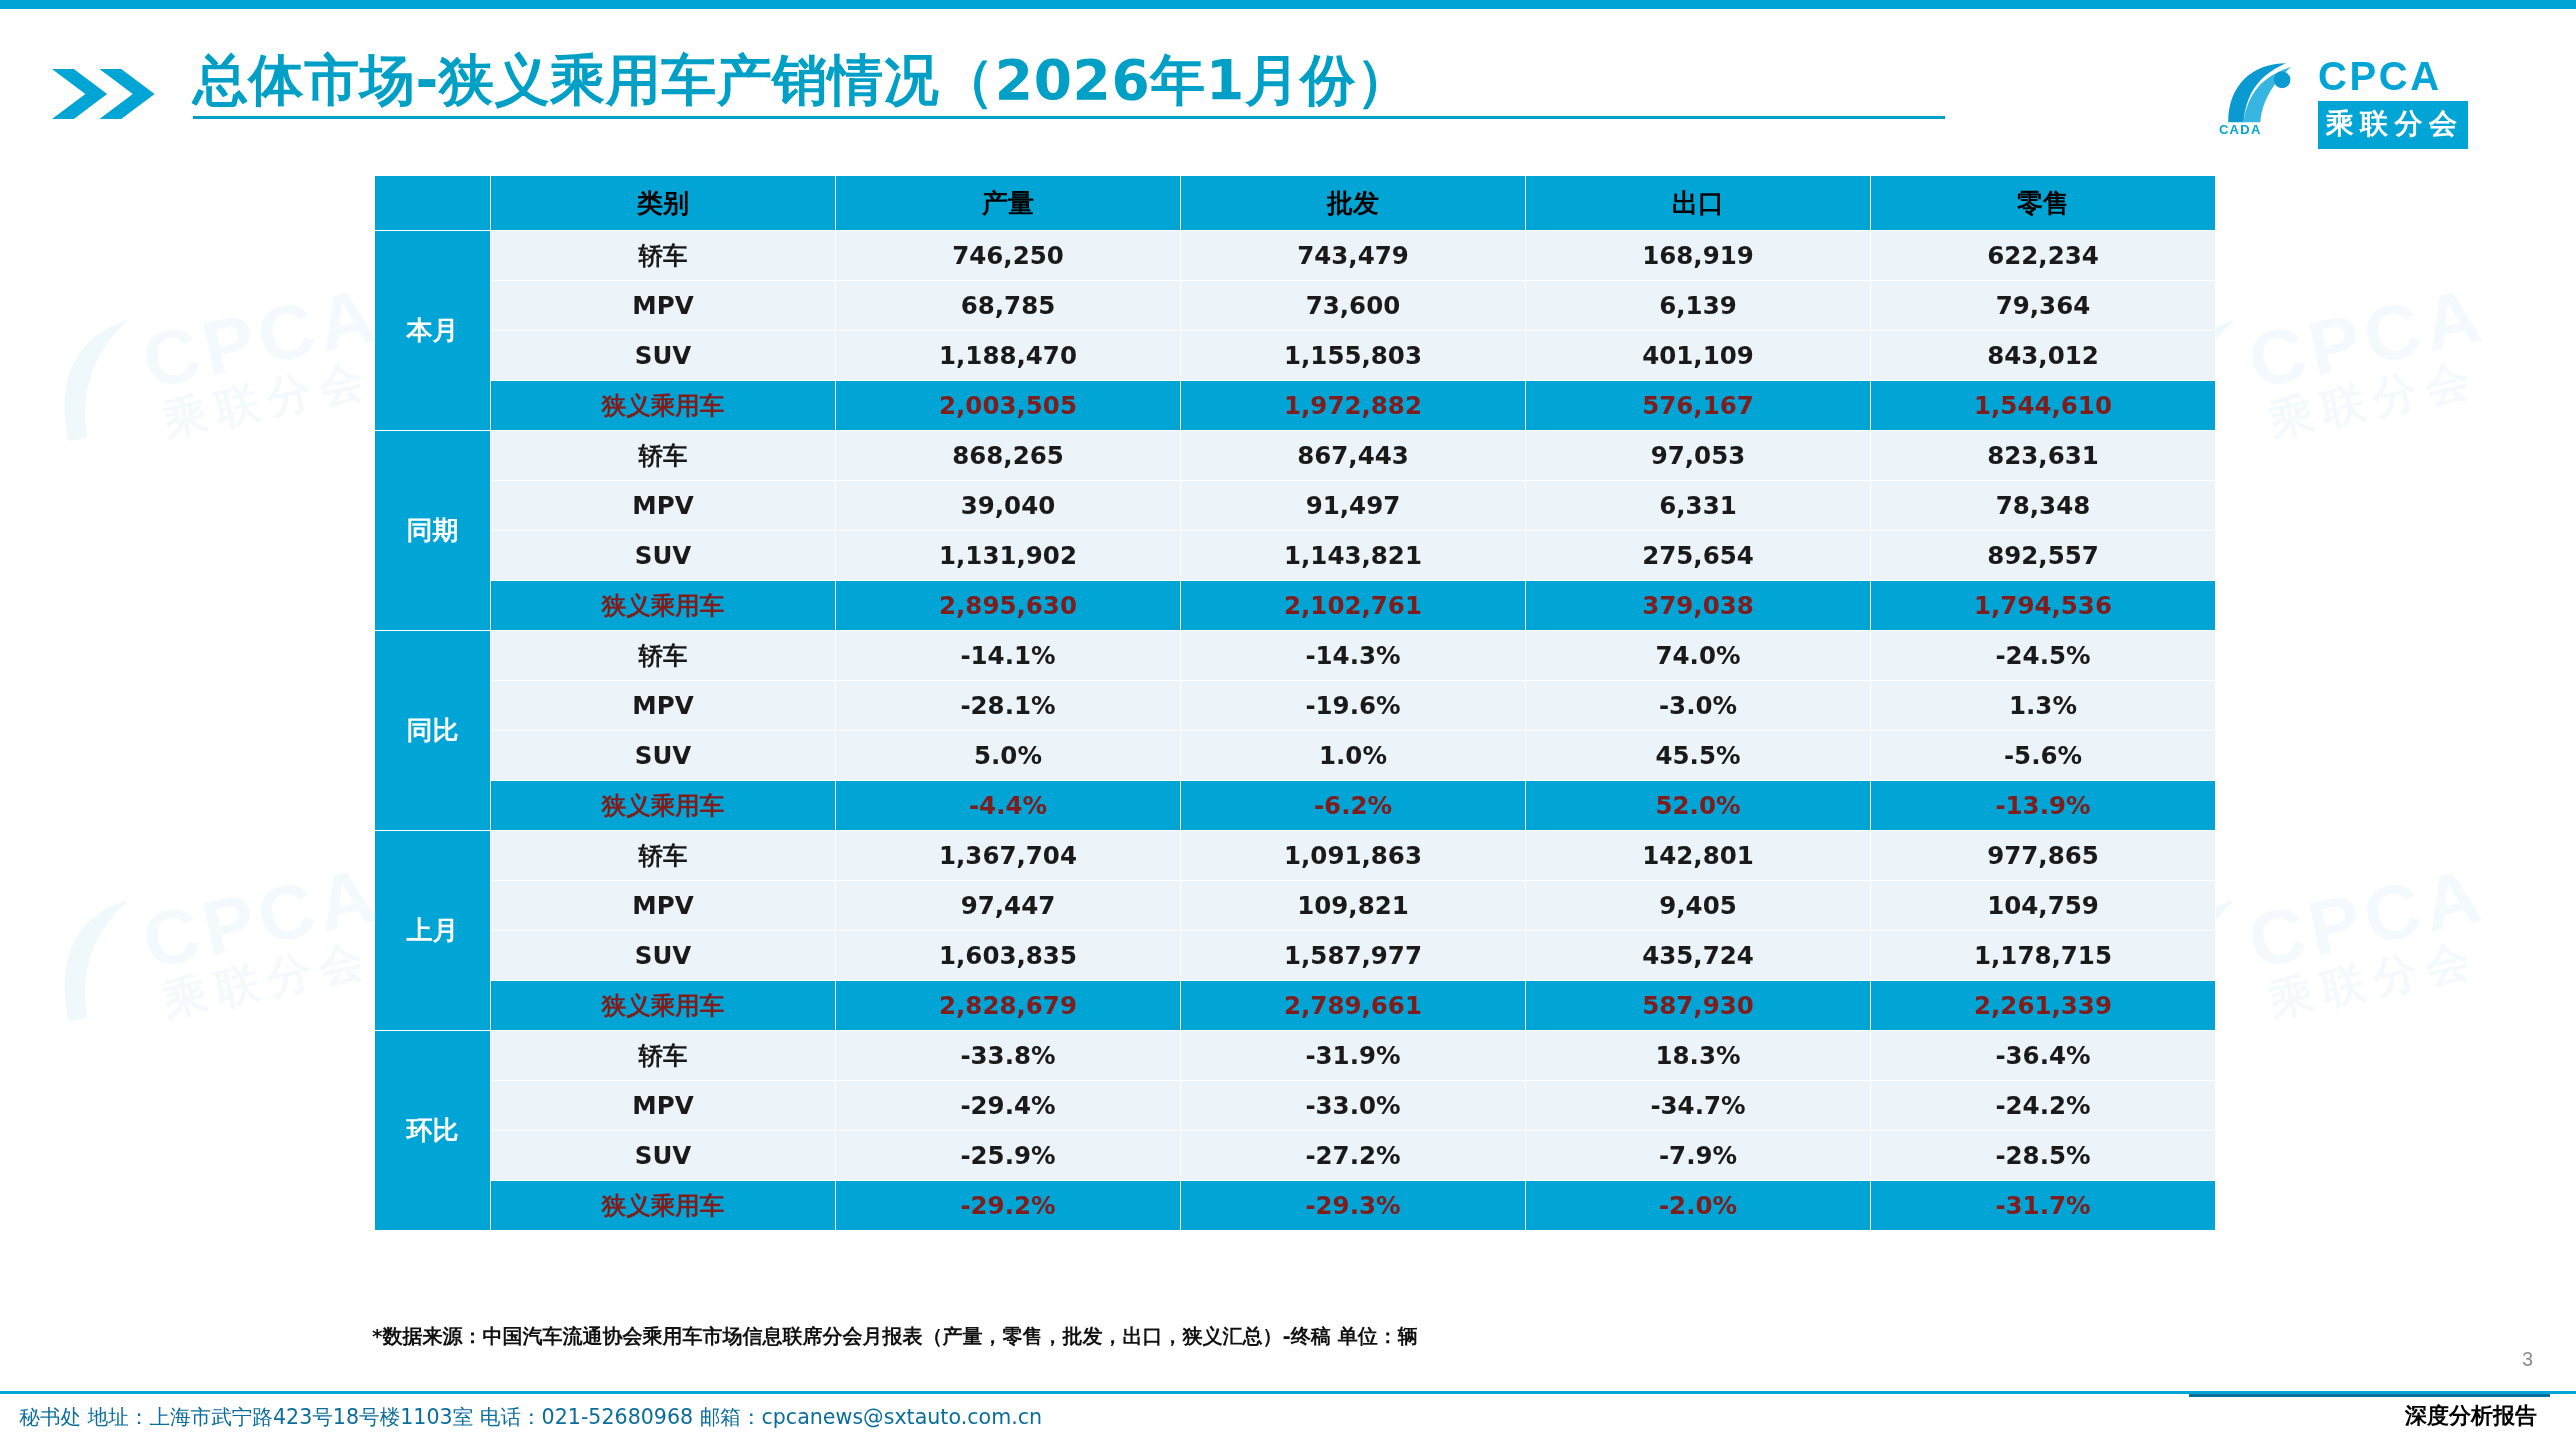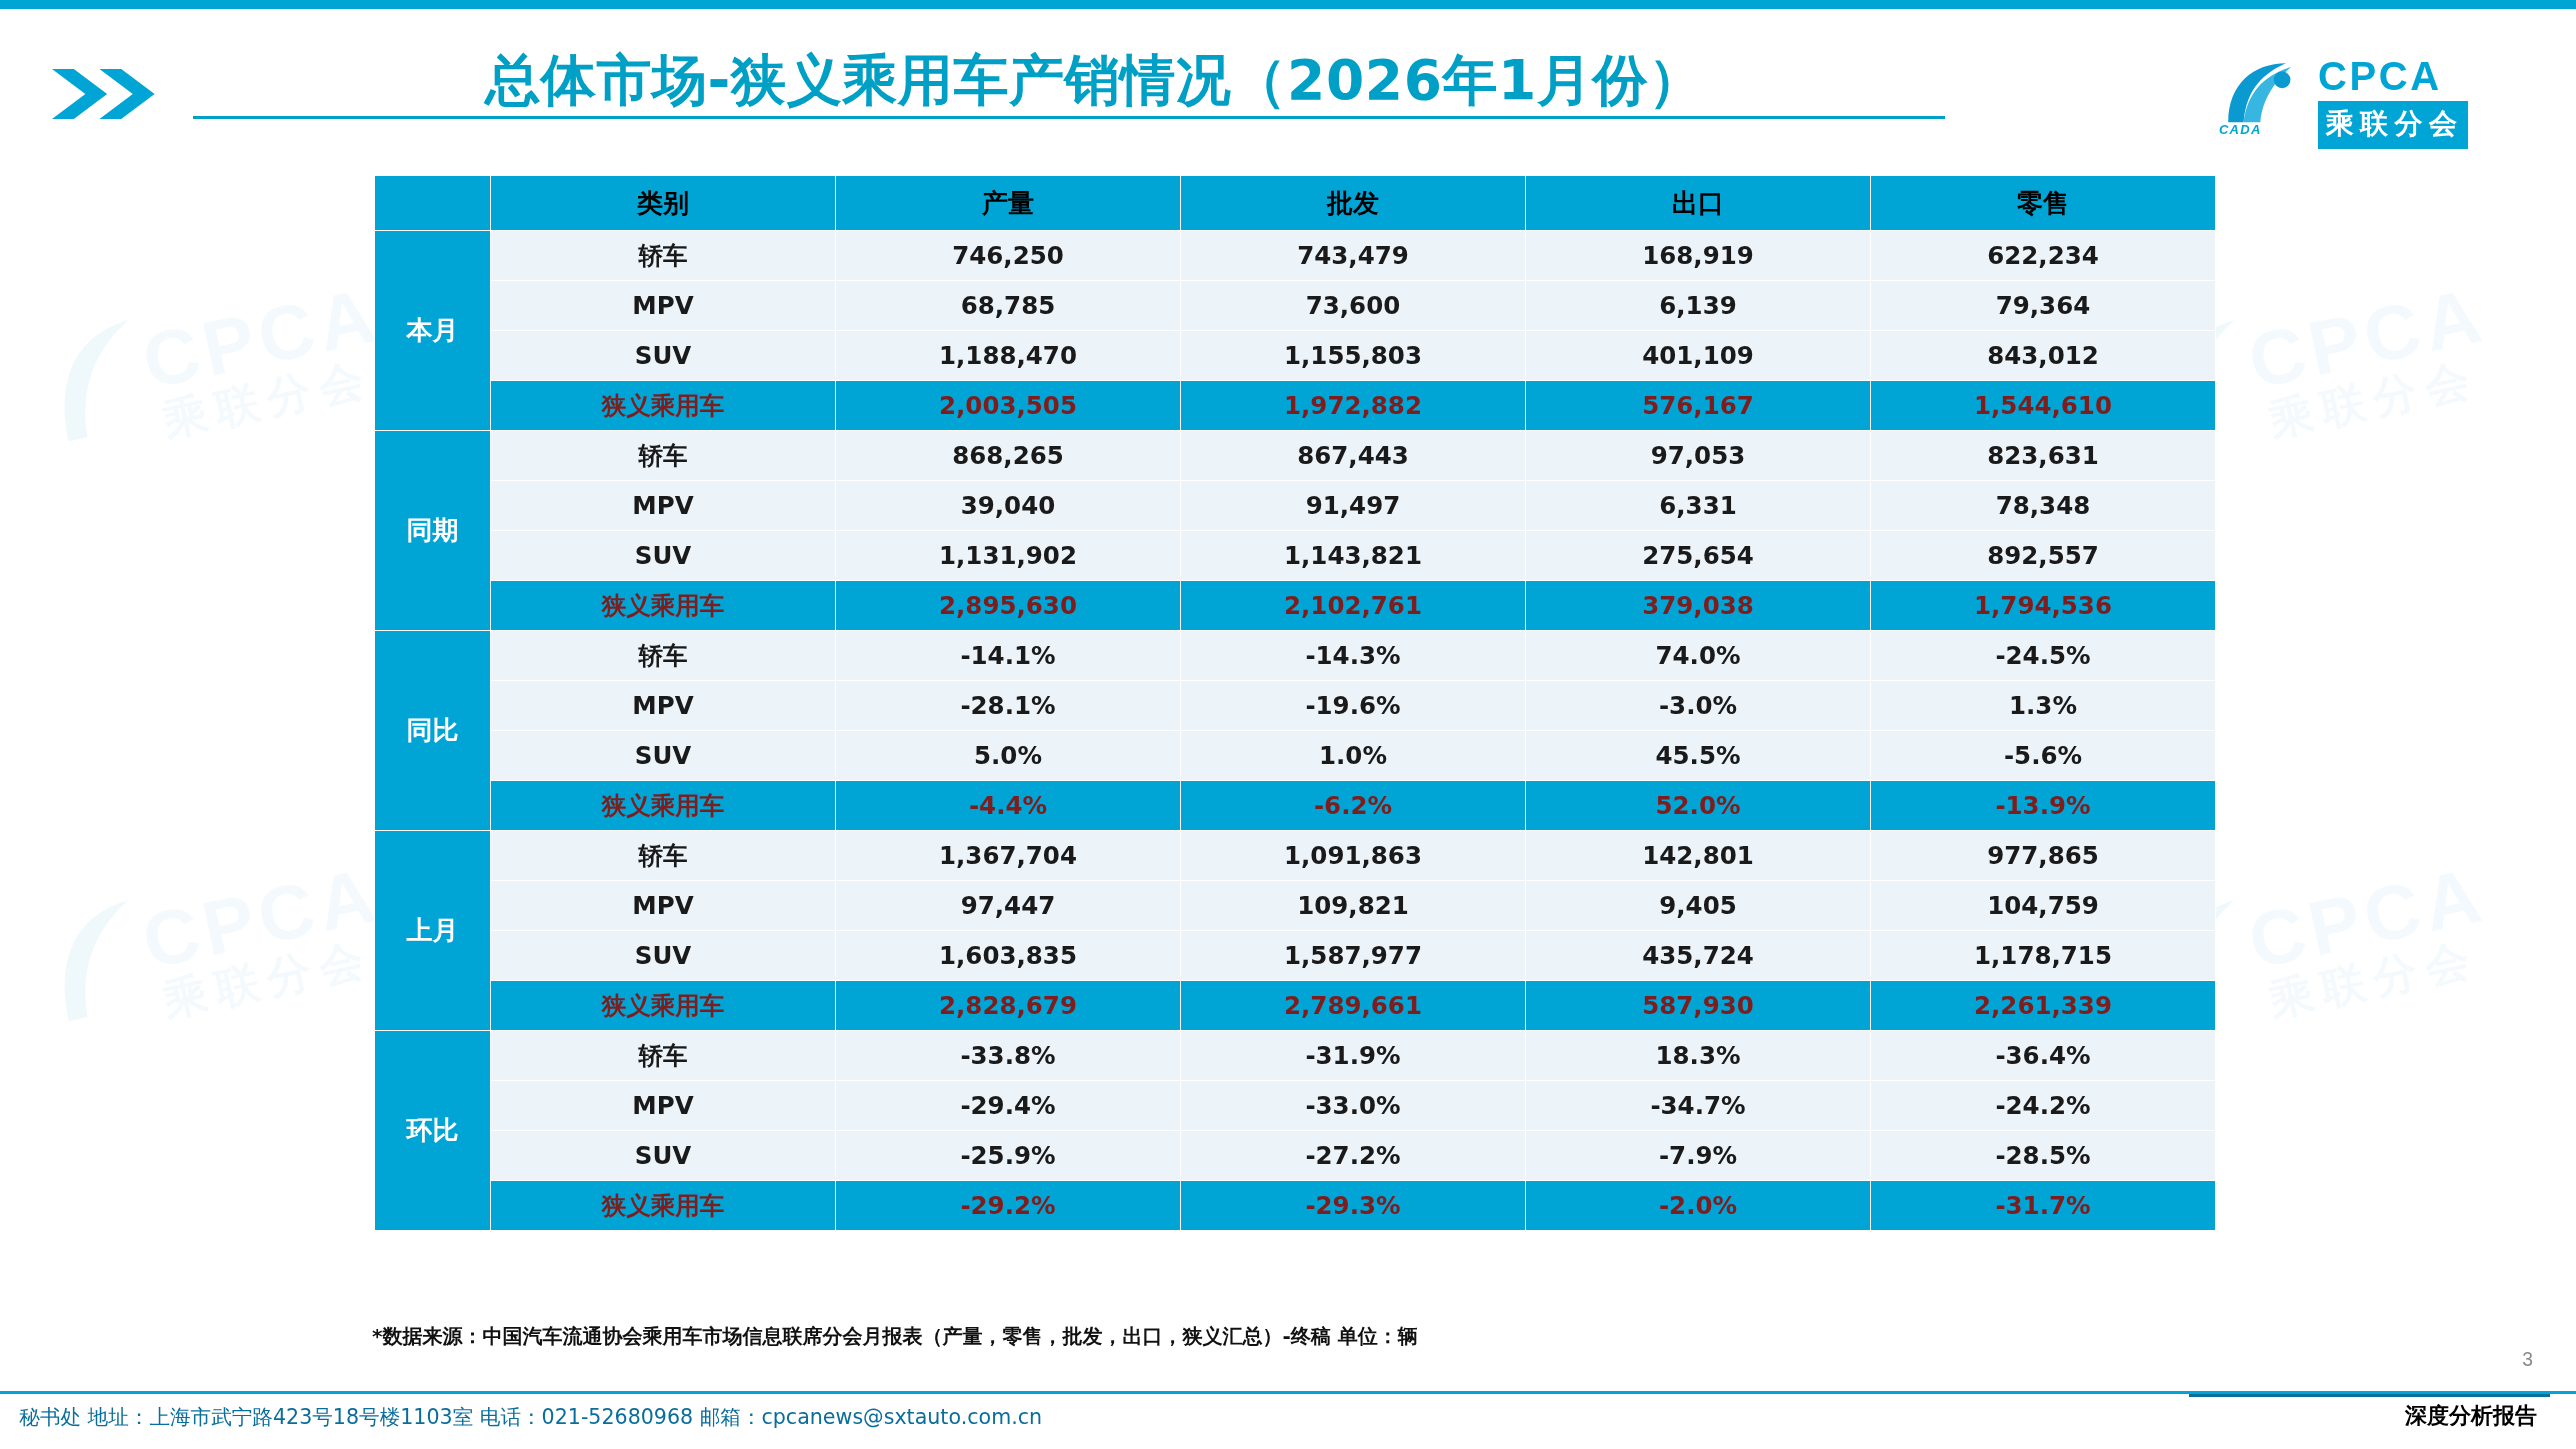--- a/index.html
+++ b/index.html
@@ -48,41 +48,40 @@
     width: 1803px;
   }
   .title {
     font-size: 55px;
     font-weight: bold;
     color: #00a0c6;
     letter-spacing: 0.6px;
     white-space: nowrap;
     line-height: 1.15;
     font-family: "DejaVu Sans", "Liberation Sans", sans-serif;
-    text-align: center;
   }
   .title-underline {
     margin-top: 3.9px;
     width: 1752px;
     height: 3.2px;
     background: #00a0c6;
   }
 
   
   .logo {
     position: absolute;
     right: 58px;
     top: 26px;
     width: 303px;
     height: 90px;
   }
   .logo-mark {
     position: absolute;
     left: 0; top: 6.4px;
-    width: 97px; height: 77px; font-style: italic;
+    width: 97px; height: 77px;
   }
   .logo-text {
     position: absolute;
     left: 103px;
     top: 3.9px;
     width: 200px;
   }
   .logo-cpca {
     font-size: 40px;
     font-weight: bold;

